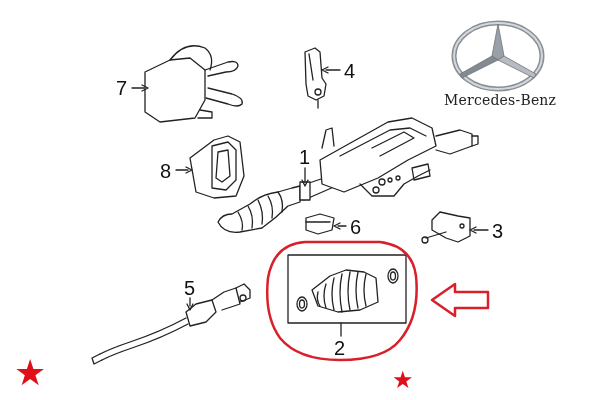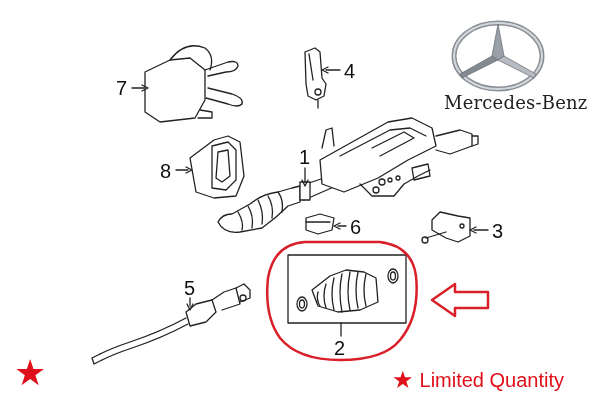--- a/index.html
+++ b/index.html
@@ -1,20 +1,20 @@
 <!DOCTYPE html>
 <html><head>
   <meta charset="utf-8">
   <style>
     html, body { margin: 0; padding: 0; background: #ffffff; }
     body { width: 600px; height: 400px; position: relative; overflow: hidden; font-family: "Liberation Sans", sans-serif; }
     .stage { position: absolute; left: 0; top: 0; width: 600px; height: 400px; }
     svg.diagram { position: absolute; left: 0; top: 0; }
     .callout { position: absolute; font-family: "Liberation Sans", sans-serif; font-size: 20px; color: #111; line-height: 1; }
-    .brand-name { position: absolute; left: 444px; top: 92px; font-family: "DejaVu Serif", "Liberation Serif", serif; font-size: 18px; color: #222; letter-spacing: 0.2px; }
+    .brand-name { position: absolute; left: 444px; top: 92px; font-family: "DejaVu Serif", "Liberation Serif", serif; font-size: 14px; color: #222; letter-spacing: 0.2px; }
     .badge { position: absolute; color: #e0101a; display: flex; align-items: center; }
     .badge .star { font-family: "DejaVu Sans", sans-serif; }
     .badge-other { left: 14px; top: 352px; font-size: 28px; }
     .badge-other .star { font-size: 36px; margin-right: 6px; }
     .badge-limited { left: 392px; top: 366px; font-size: 20px; }
     .badge-limited .star { font-size: 24px; margin-right: 6px; }
   </style>
 </head>
 <body>
 
@@ -147,15 +147,14 @@
   <span class="callout" style="left:334px;top:338px;">2</span>
 
   <span class="brand-name">Mercedes-Benz</span>
 
   <div class="badge badge-other">
     <span class="star">★</span>
   </div>
 
   <div class="badge badge-limited">
     <span class="star">★</span>
-    <span>Limited Quantity</span>
   </div>
 </div>
 
 </body></html>

